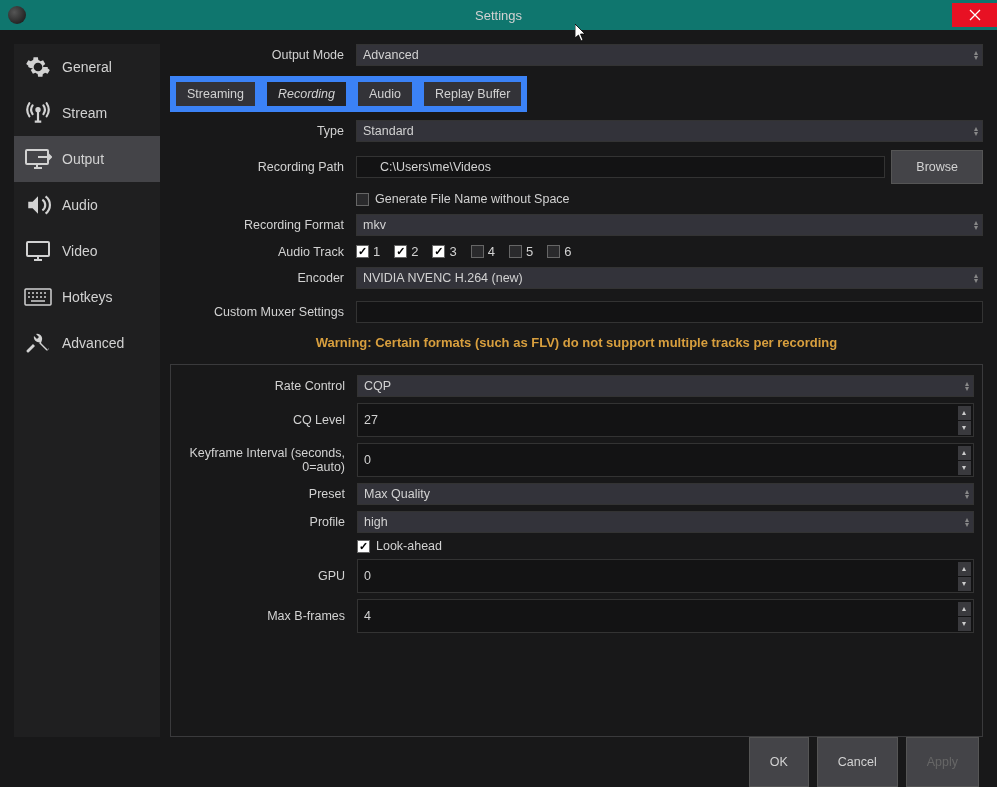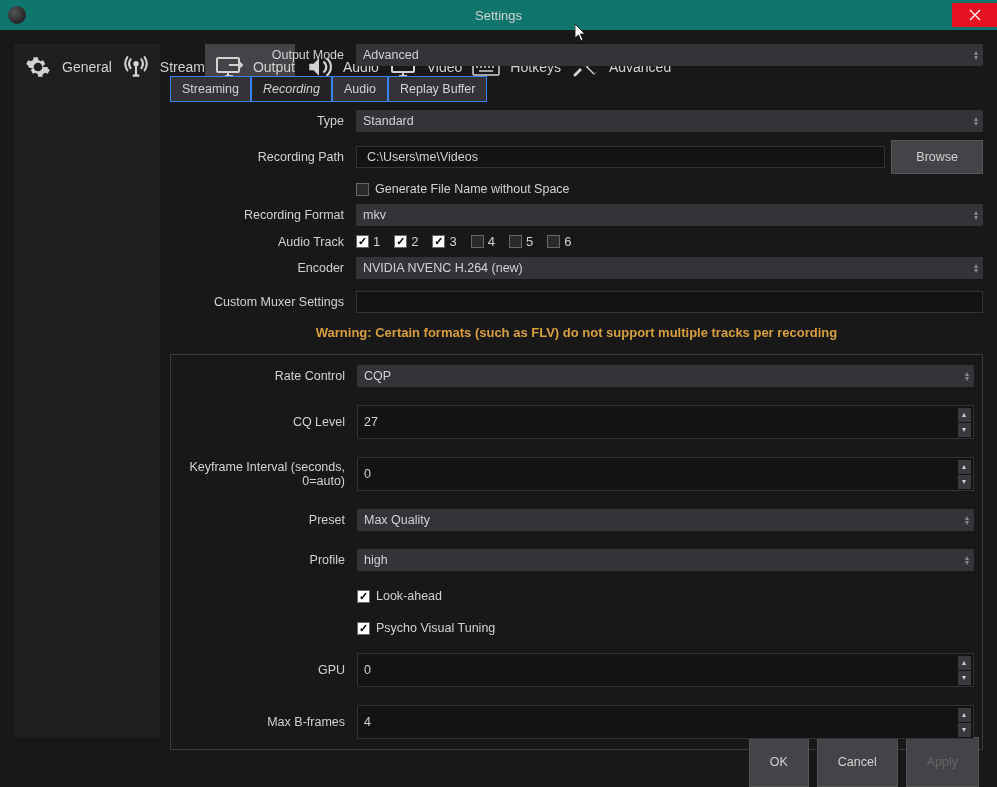--- a/index.html
+++ b/index.html
@@ -4,56 +4,56 @@
 <style>
 * { box-sizing: border-box; margin: 0; padding: 0; font-family: "Segoe UI", Arial, sans-serif; }
 body { background: #181819; width: 997px; height: 787px; overflow: hidden; color: #d2d2d2; font-size: 13px; }
 .titlebar { height: 30px; background: #0f766e; display: flex; align-items: center; position: relative; }
 .titlebar-icon { width: 18px; height: 18px; margin-left: 8px; border-radius: 50%; background: radial-gradient(circle at 35% 35%, #555, #111); }
 .titlebar-title { position: absolute; left: 50%; transform: translateX(-50%); color: #d2d2d2; font-size: 13px; }
 .titlebar-close { margin-left: auto; width: 45px; height: 24px; background: #e81123; color: #fff; display: flex; align-items: center; justify-content: center; cursor: pointer; }
 .cursor { position: absolute; left: 575px; top: 24px; pointer-events: none; z-index: 100; }
 
 .content-area { display: flex; height: calc(100% - 30px - 50px); padding: 14px 14px 0 14px; gap: 10px; }
-.sidebar { width: 146px; background: #1f1f20; display: flex; flex-direction: row; }
+.sidebar { width: 146px; background: #1f1f20; display: flex; flex-direction: column; }
 .sidebar-item { height: 46px; display: flex; align-items: center; gap: 10px; padding-left: 10px; cursor: pointer; color: #d2d2d2; }
 .sidebar-item.active { background: #444448; }
 .sidebar-icon { width: 28px; height: 28px; display: flex; align-items: center; justify-content: center; }
 .sidebar-label { font-size: 14px; }
 
 .main { flex: 1; display: flex; flex-direction: column; gap: 8px; }
 .row { display: flex; align-items: center; gap: 6px; }
 .row-label { width: 180px; text-align: right; padding-right: 6px; font-size: 12.5px; color: #d2d2d2; }
 .select { flex: 1; background: #1a1a1b; border: 1px solid #333; height: 22px; display: flex; align-items: center; padding: 0 6px; position: relative; color: #d2d2d2; font-size: 12.5px; cursor: pointer; }
 .select.light { background: #33333a; }
 .select-arrows { position: absolute; right: 4px; top: 50%; transform: translateY(-50%); display: flex; flex-direction: column; line-height: 5px; font-size: 8px; color: #888; }
 .spin { flex: 1; background: #131314; border: 1px solid #333; height: 22px; display: flex; align-items: center; padding: 16px 6px; position: relative; color: #d2d2d2; font-size: 12.5px; }
 .spin-arrows { position: absolute; right: 2px; top: 1px; bottom: 1px; width: 14px; display: flex; flex-direction: column; }
 .spin-arrows div { flex:1; background:#3a3a3e; display:flex; align-items:center; justify-content:center; font-size:8px; color:#ccc; margin:0.5px; cursor:pointer; }
-.textinput { flex: 1; background: #131314; border: 1px solid #333; height: 22px; display: flex; align-items: center; padding: 0 10px; color: #d2d2d2; font-size: 12.5px; }
+.textinput { flex: 1; background: #131314; border: 1px solid #333; height: 22px; display: flex; align-items: center; padding: 0 23px; color: #d2d2d2; font-size: 12.5px; }
 
 .tabs { display: flex; gap: 0; margin-top: 2px; }
-.tab { padding: 5px 11px; background: #333338; color: #d2d2d2; font-size: 12.5px; cursor: pointer; border: 1px solid #3b82f6; }
+.tab { padding: 5px 11px; background: #333338; color: #d2d2d2; font-size: 12.5px; cursor: pointer; border: 6px solid #3b82f6; }
 .tab.active { background: #232326; font-style: italic; }
 
 .checkbox { width: 13px; height: 13px; background: #fff; border: 1px solid #666; display: inline-flex; align-items: center; justify-content: center; cursor: pointer; }
 .checkbox.checked::after { content: "✓"; color: #000; font-size: 11px; font-weight: bold; line-height: 11px; }
 .checkbox.dark { background: #2a2a2c; }
 .cb-row { display: flex; align-items: center; gap: 6px; flex: 1; }
 .cb-label { font-size: 12.5px; }
 .track-group { display: flex; gap: 14px; align-items: center; flex: 1; }
 .track { display: flex; align-items: center; gap: 4px; }
 
 .btn { background: #444448; border: 1px solid #555; padding: 17px 20px; color: #d2d2d2; font-size: 12.5px; cursor: pointer; }
 .btn.browse { height: 22px; padding: 16px 24px; display:flex; align-items:center;}
 .btn.disabled { color: #666; }
 
 .warning { color: #d89f3e; text-align: center; font-size: 13px; font-weight: bold; padding: 4px 0; }
 
-.inner-panel { border: 1px solid #3a3a3c; padding: 10px 8px 10px 0; display: flex; flex-direction: column; gap: 18px; margin-top: 2px; flex:1; }
+.inner-panel { border: 1px solid #3a3a3c; padding: 10px 8px 10px 0; display: flex; flex-direction: column; gap: 6px; margin-top: 2px; flex:1; }
 
 .footer { height: 50px; display: flex; align-items: center; justify-content: flex-end; gap: 8px; padding-right: 18px; }
 
 svg { display: block; }
 </style>
 </head>
 <body>
 
 <div class="titlebar">
   <div class="titlebar-icon"></div>
@@ -276,27 +276,20 @@
         </div>
       </div>
       <div class="row">
         <div class="row-label"></div>
         <div class="cb-row">
           <span class="checkbox checked"></span>
           <span class="cb-label">Look-ahead</span>
         </div>
       </div>
       <div class="row">
-        <div class="row-label"></div>
-        <div class="cb-row">
-          <span class="checkbox checked"></span>
-          <span class="cb-label">Psycho Visual Tuning</span>
-        </div>
-      </div>
-      <div class="row">
         <div class="row-label">GPU</div>
         <div class="spin">
           <span>0</span>
           <div class="spin-arrows">
               <div>▴</div>
               <div>▾</div>
             </div>
         </div>
       </div>
       <div class="row">

